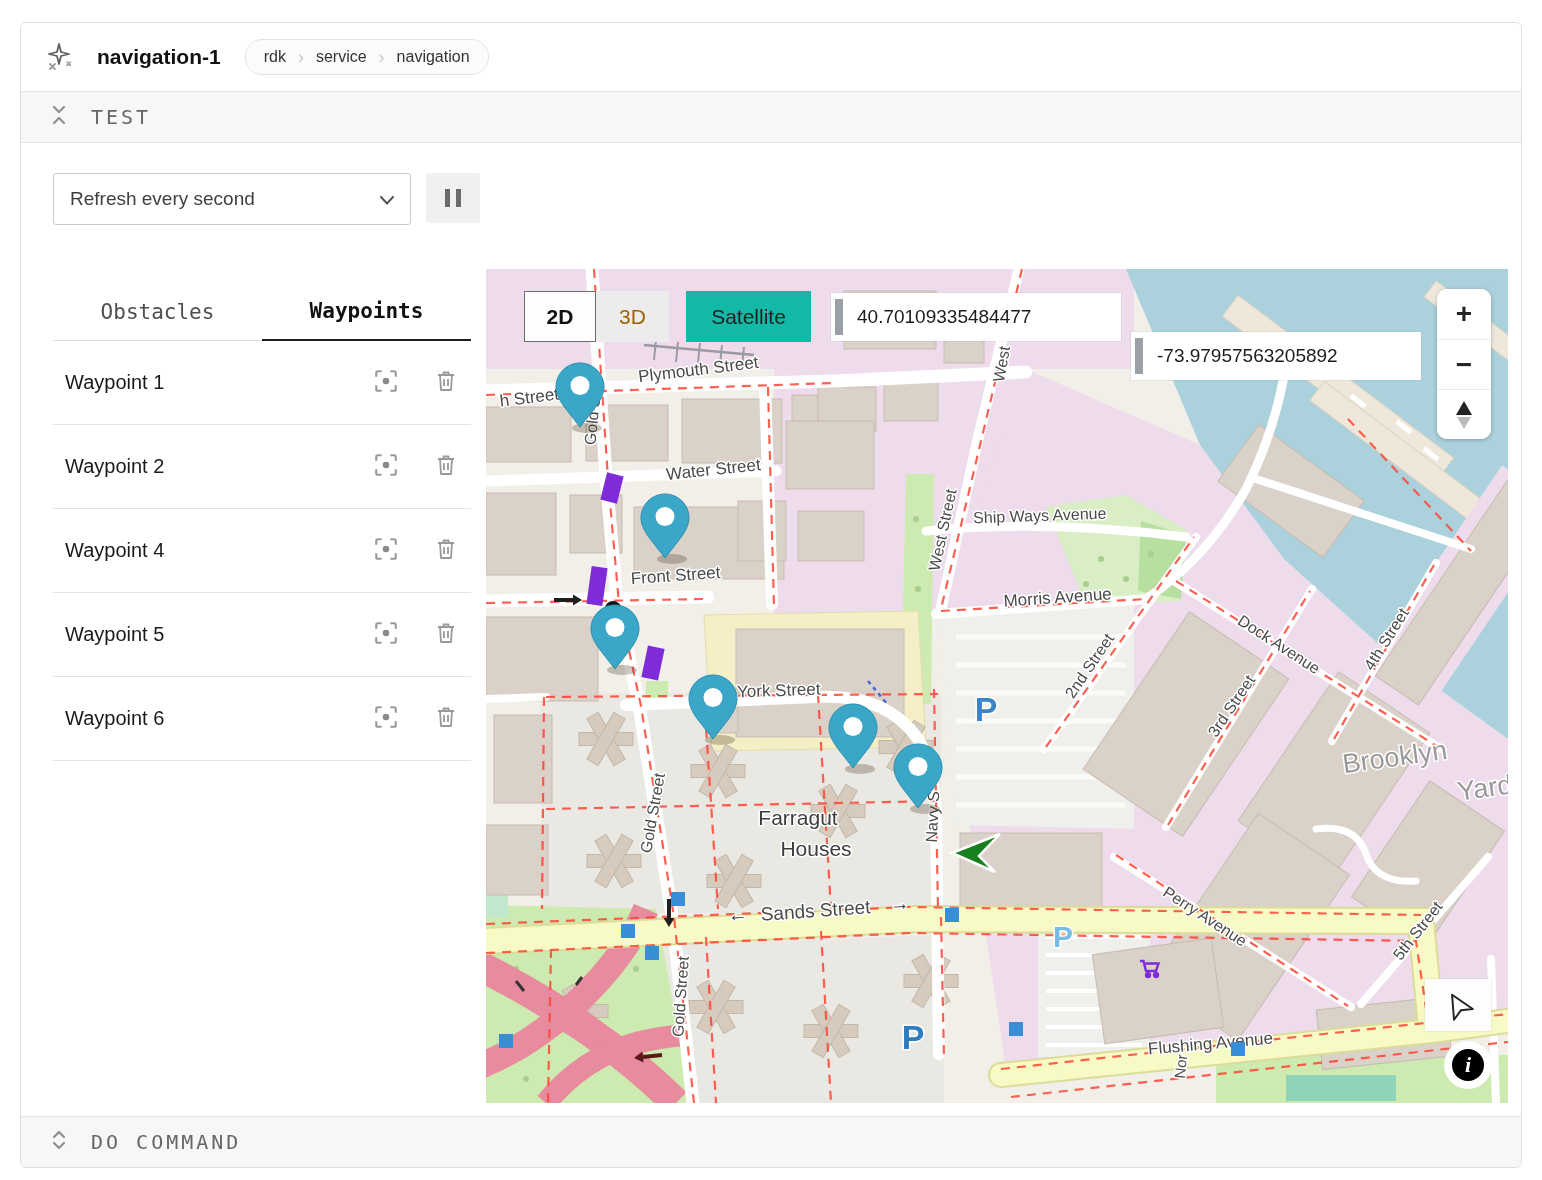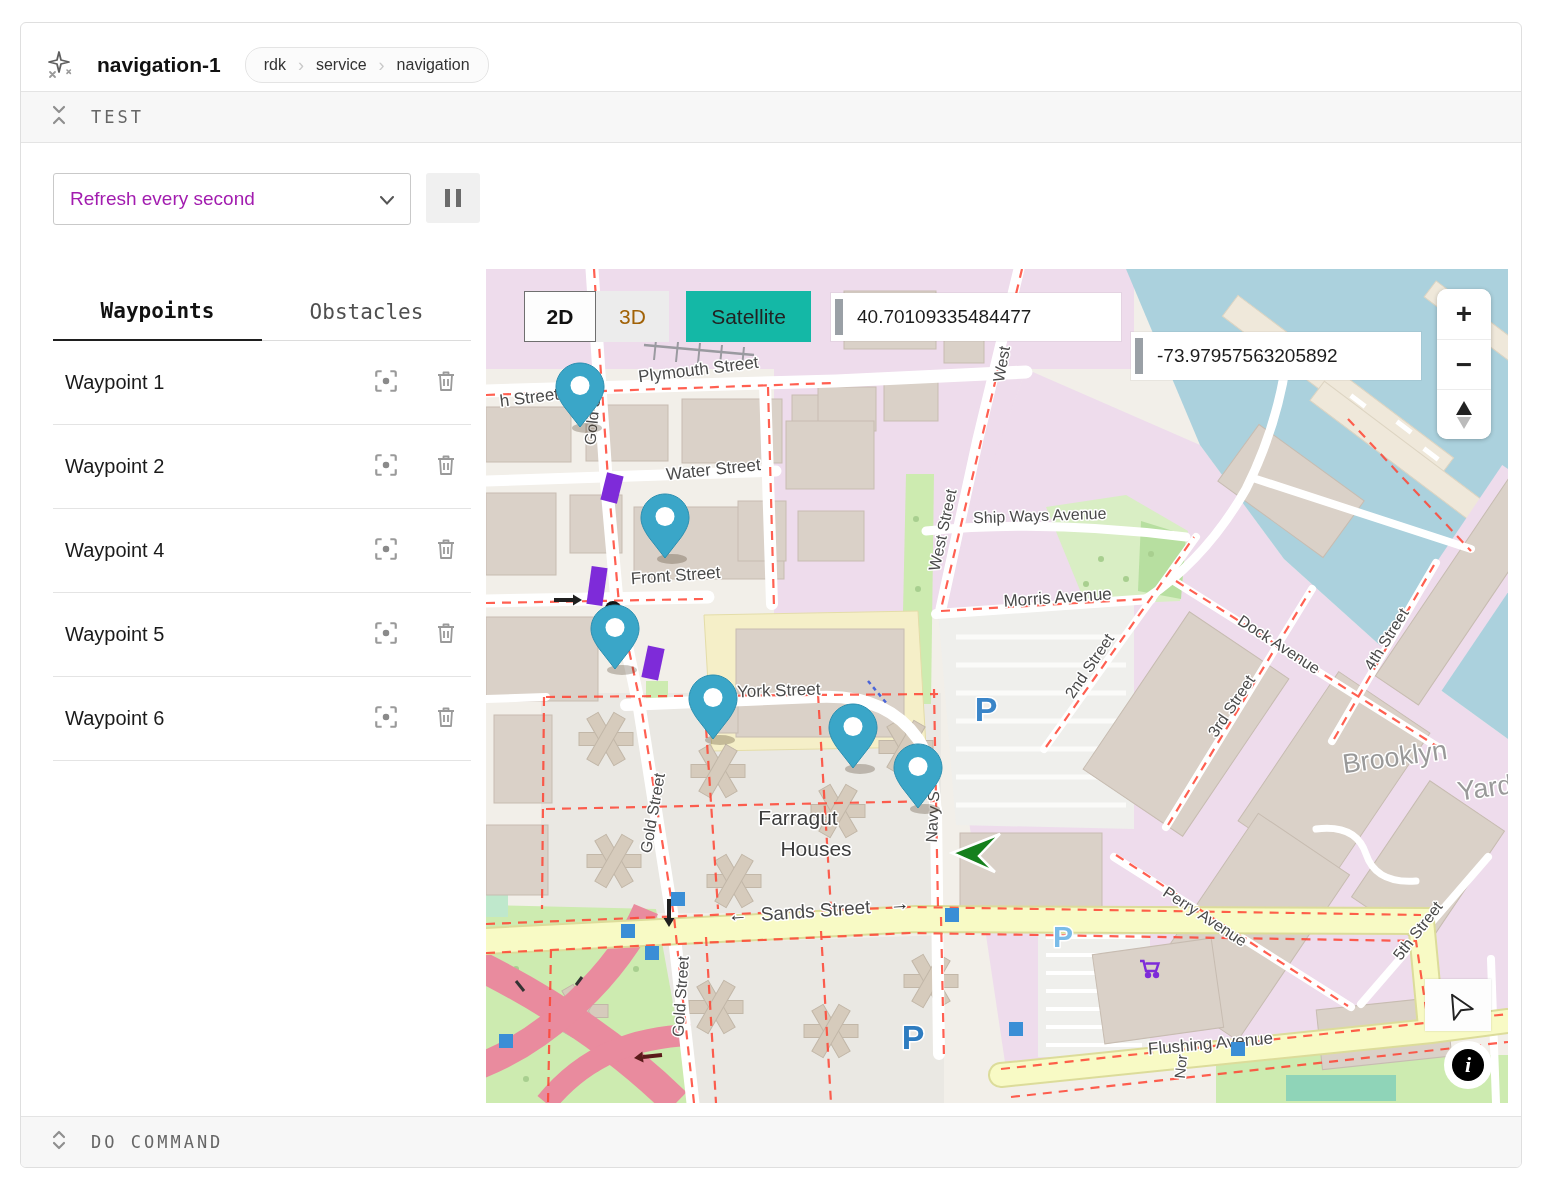--- a/index.html
+++ b/index.html
@@ -1,39 +1,39 @@
 <!DOCTYPE html>
 <html><head>
 <meta charset="utf-8">
 <style>
   html,body{margin:0;padding:0;background:#fff;}
   #app{position:relative;width:1542px;height:1180px;background:#fff;
        font-family:"Liberation Sans",sans-serif;color:#1a1a1a;overflow:hidden;}
   .card{position:absolute;left:20px;top:22px;width:1500px;height:1144px;
         background:#fff;border:1px solid #dfdfdf;border-radius:6px;overflow:hidden;}
   
-  .hdr{position:absolute;left:0;top:8px;right:0;height:68px;background:#fff;display:flex;align-items:center;}
+  .hdr{position:absolute;left:0;top:0;right:0;height:68px;background:#fff;display:flex;align-items:center;}
   .hdr .spark{margin-left:24px;width:30px;height:30px;flex:0 0 auto;}
   .hdr .title{margin-left:22px;font-size:21px;font-weight:bold;color:#111;}
   .crumbs{margin-left:24px;display:flex;align-items:center;height:34px;padding:0 18px;
           background:#fbfbfb;border:1px solid #e4e4e4;border-radius:17px;font-size:16px;color:#333;}
   .crumbs .sep{color:#c9c9c9;margin:0 12px;font-size:18px;}
   
   .secbar{position:absolute;left:0;right:0;height:50px;background:#f7f7f7;
           border-top:1px solid #e4e4e4;border-bottom:1px solid #e4e4e4;
           display:flex;align-items:center;}
   .secbar .chev{margin-left:30px;}
   .secbar .seclabel{margin-left:24px;font-family:"DejaVu Sans Mono",monospace;
-          font-size:17px;letter-spacing:3px;color:#666;}
+          font-size:20px;letter-spacing:3px;color:#666;}
   #testbar{top:68px;}
   #dobar{bottom:0;border-bottom:none;}
   
   .refresh{position:absolute;left:32px;top:150px;width:356px;height:50px;background:#fff;
            border:1px solid #c9c9c9;border-radius:3px;display:flex;align-items:center;
-           font-size:19px;color:#a21caf;cursor:pointer;}
+           font-size:19px;color:#404040;cursor:pointer;}
   .refresh .rlabel{margin-left:16px;flex:1;}
   .refresh .dchev{margin-right:16px;}
   .pausebtn{position:absolute;left:405px;top:150px;width:54px;height:50px;background:#f0f0f0;
             border:none;border-radius:3px;display:flex;align-items:center;justify-content:center;gap:6px;cursor:pointer;}
   .pausebtn i{display:block;width:5px;height:18px;background:#6b6b6b;}
   
   .lpanel{position:absolute;left:32px;top:260px;width:418px;}
   .tabs{display:flex;height:58px;}
   .tab{flex:1;display:flex;align-items:center;justify-content:center;
        font-family:"DejaVu Sans Mono",monospace;font-size:21px;cursor:pointer;}
@@ -117,22 +117,22 @@
           </svg>
     </span>
   </div>
   <button class="pausebtn">
     <i></i>
         <i></i>
   </button>
 
   <div class="lpanel">
     <div class="tabs">
+      <div class="tab inactive">Obstacles</div>
       <div class="tab active">Waypoints</div>
-      <div class="tab inactive">Obstacles</div>
     </div>
     <div id="wplist">
           <div class="wprow">
             <span class="wplabel">Waypoint 1</span>
             <button class="iconbtn"><svg width="26" height="26" viewBox="0 0 24 24">
                 <path d="M3,8 V4.5 Q3,3 4.5,3 H8 M16,3 H19.5 Q21,3 21,4.5 V8 M21,16 V19.5 Q21,21 19.5,21 H16 M8,21 H4.5 Q3,21 3,19.5 V16" fill="none" stroke="#9a9a9a" stroke-width="2"></path>
                 <circle cx="12" cy="12" r="3" fill="#8a8a8a"></circle>
               </svg></button>
             <button class="iconbtn"><svg width="24" height="24" viewBox="0 0 24 24">
                 <path d="M4,6 H20 M9.5,6 V3.5 H14.5 V6 M6,6 L7,21 H17 L18,6 M10,10 V17 M14,10 V17" fill="none" stroke="#9a9a9a" stroke-width="1.8" stroke-linejoin="round"></path>

